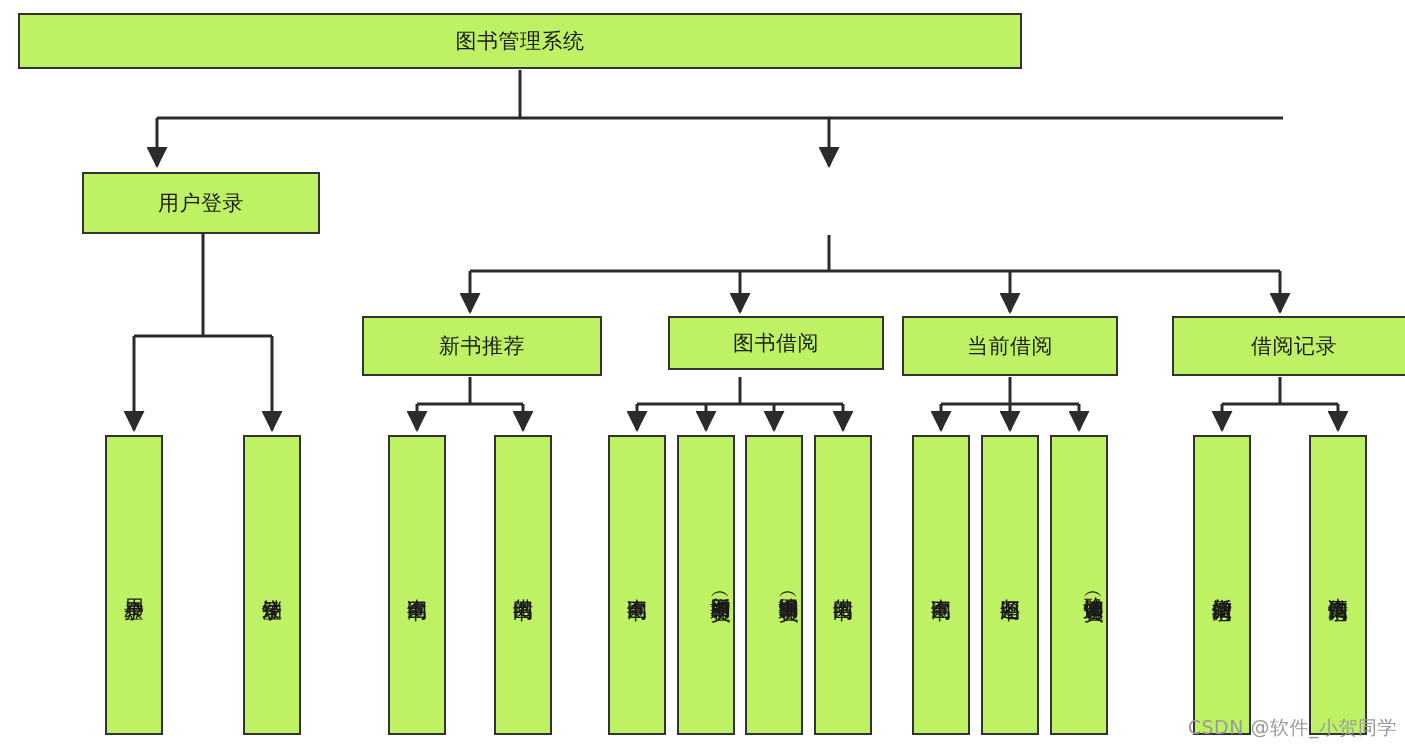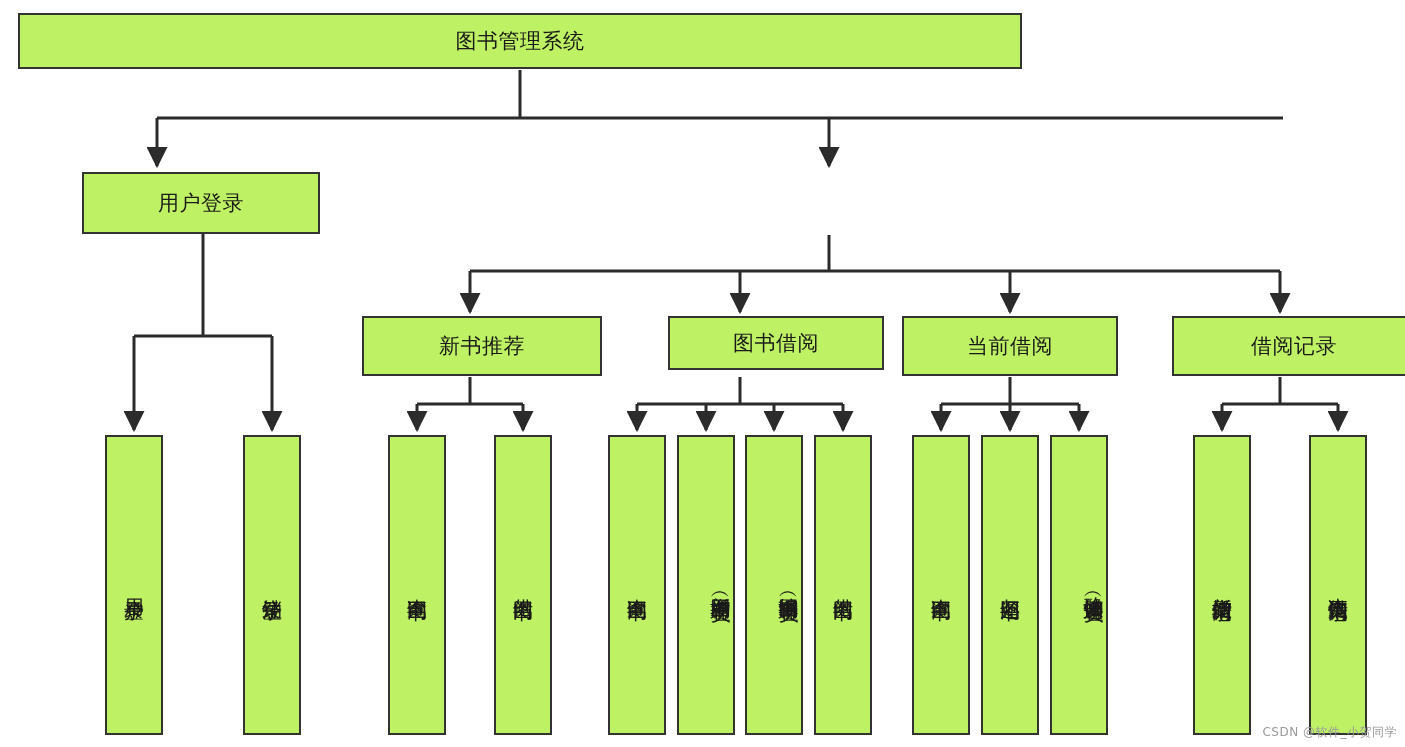--- a/index.html
+++ b/index.html
@@ -47,21 +47,21 @@
   .edges{
     position:absolute;
     left:0;top:0;
     width:1405px;height:747px;
     pointer-events:none;
   }
   .watermark{
     position:absolute;
     right:8px;
     bottom:6px;
-    font-size:12px;
+    font-size:19px;
     color:#9a9a9a;
     letter-spacing:0.5px;
     white-space:nowrap;
   }
 </style>
 </head>
 <body>
 
 <div id="canvas">
 

